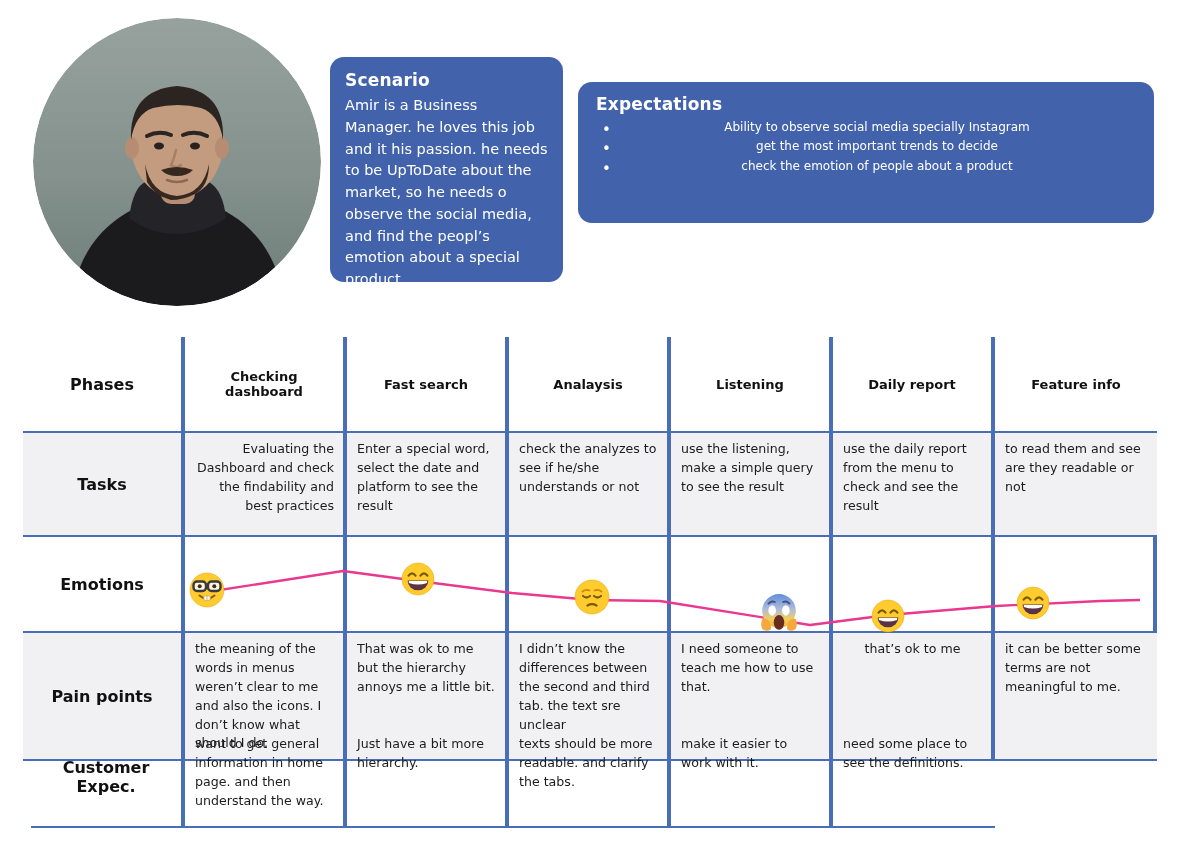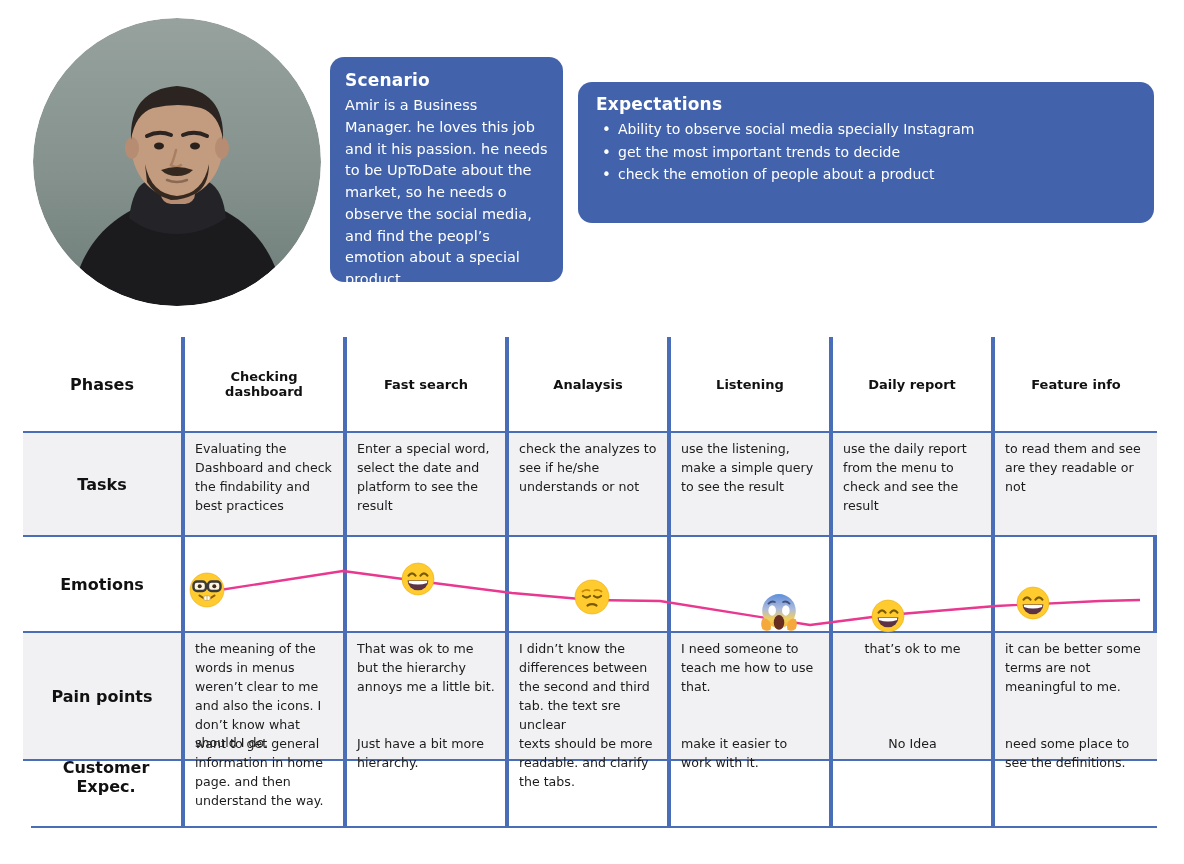--- a/index.html
+++ b/index.html
@@ -10,21 +10,21 @@
   
   .avatar { position:absolute; left:33px; top:18px; width:288px; height:288px; border-radius:50%; overflow:hidden; }
   .avatar svg { display:block; width:100%; height:100%; }
 
   .card { position:absolute; border-radius:14px; color:#fff; }
   .scenario-card { left:330px; top:57px; width:233px; height:225px; padding:13px 15px; }
   .expectations-card { left:578px; top:82px; width:576px; height:141px; padding:12px 18px; }
   .card h2 { font-size:17px; font-weight:700; letter-spacing:.2px; }
   .scenario-card p { margin-top:5px; font-size:14.5px; line-height:1.5; }
   .expectations-card ul { list-style:none; margin-top:4px; }
-  .expectations-card li { font-size:14px; line-height:1.62; padding-left:22px; position:relative; }
+  .expectations-card li { font-size:12px; line-height:1.62; padding-left:22px; position:relative;text-align:center; }
   .expectations-card li::before { content:"•"; position:absolute; left:6px; font-size:15px; }
 
   
   .journey-table { position:absolute; left:23px; top:337px; width:1134px; }
   .jrow { display:grid; grid-template-columns:162px repeat(6,162px); position:relative; }
   .jrow .cell { border-right:4px solid #d946ef; border-bottom:2px solid #4a6db8; position:relative; }
   .jrow .cell:last-child { border-right:none; }
   .row-phases { height:96px; }
   .row-tasks { height:104px; }
   .row-emotions { height:96px; }
@@ -111,21 +111,21 @@
         <div class="cell label" style="border-right-color: rgb(74, 109, 184); border-bottom-color: rgb(74, 109, 184);">Phases</div>
         <div class="cell phase-head" style="border-right-color: rgb(74, 109, 184); border-bottom-color: rgb(74, 109, 184);">Checking dashboard</div>
         <div class="cell phase-head" style="border-right-color: rgb(74, 109, 184); border-bottom-color: rgb(74, 109, 184);">Fast search</div>
         <div class="cell phase-head" style="border-right-color: rgb(74, 109, 184); border-bottom-color: rgb(74, 109, 184);">Analaysis</div>
         <div class="cell phase-head" style="border-right-color: rgb(74, 109, 184); border-bottom-color: rgb(74, 109, 184);">Listening</div>
         <div class="cell phase-head" style="border-right-color: rgb(74, 109, 184); border-bottom-color: rgb(74, 109, 184);">Daily report</div>
         <div class="cell phase-head" style="border-right-color: rgb(74, 109, 184); border-bottom-color: rgb(74, 109, 184);">Feature info</div>
       </div>
       <div class="jrow row-tasks">
         <div class="cell label" style="border-right-color: rgb(74, 109, 184); border-bottom-color: rgb(74, 109, 184); background: rgb(241, 241, 243);">Tasks</div>
-        <div class="cell body" style="border-right-color: rgb(74, 109, 184); border-bottom-color: rgb(74, 109, 184); background: rgb(241, 241, 243);">Evaluating the Dashboard and check the findability and best practices</div>
+        <div class="cell body" style="border-right-color: rgb(74, 109, 184); border-bottom-color: rgb(74, 109, 184); background: rgb(241, 241, 243); text-align: right;">Evaluating the Dashboard and check the findability and best practices</div>
         <div class="cell body" style="border-right-color: rgb(74, 109, 184); border-bottom-color: rgb(74, 109, 184); background: rgb(241, 241, 243);">Enter a special word, select the date and platform to see the result</div>
         <div class="cell body" style="border-right-color: rgb(74, 109, 184); border-bottom-color: rgb(74, 109, 184); background: rgb(241, 241, 243);">check the analyzes to see if he/she understands or not</div>
         <div class="cell body" style="border-right-color: rgb(74, 109, 184); border-bottom-color: rgb(74, 109, 184); background: rgb(241, 241, 243);">use the listening, make a simple query to see the result</div>
         <div class="cell body" style="border-right-color: rgb(74, 109, 184); border-bottom-color: rgb(74, 109, 184); background: rgb(241, 241, 243);">use the daily report from the menu to check and see the result</div>
         <div class="cell body" style="border-right-color: rgb(74, 109, 184); border-bottom-color: rgb(74, 109, 184); background: rgb(241, 241, 243);">to read them and see are they readable or not</div>
       </div>
       <div class="jrow row-emotions">
         <div class="cell label" style="border-right-color: rgb(74, 109, 184); border-bottom-color: rgb(74, 109, 184);">Emotions</div>
         <div class="cell" style="border-right-color: rgb(74, 109, 184); border-bottom-color: rgb(74, 109, 184);"></div>
         <div class="cell" style="border-right-color: rgb(74, 109, 184); border-bottom-color: rgb(74, 109, 184);"></div>
@@ -222,18 +222,17 @@
         <div class="cell body" style="border-right-color: rgb(74, 109, 184); border-bottom-color: rgb(74, 109, 184); background: rgb(241, 241, 243);">I need someone to teach me how to use that.</div>
         <div class="cell body center" style="border-right-color: rgb(74, 109, 184); border-bottom-color: rgb(74, 109, 184); background: rgb(241, 241, 243);">that’s ok to me</div>
         <div class="cell body" style="border-right-color: rgb(74, 109, 184); border-bottom-color: rgb(74, 109, 184); background: rgb(241, 241, 243);">it can be better some terms are not meaningful to me.</div>
       </div>
       <div class="jrow row-customer">
         <div class="cell label" style="border-right-color: rgb(74, 109, 184); border-bottom-color: rgb(74, 109, 184); margin-left: 8px;">Customer Expec.</div>
         <div class="cell body" style="border-right-color: rgb(74, 109, 184); border-bottom-color: rgb(74, 109, 184);"> want to get general information in home page. and then understand the way.</div>
         <div class="cell body" style="border-right-color: rgb(74, 109, 184); border-bottom-color: rgb(74, 109, 184);">Just have a bit more hierarchy.</div>
         <div class="cell body" style="border-right-color: rgb(74, 109, 184); border-bottom-color: rgb(74, 109, 184);">texts should be more readable. and clarify the tabs.</div>
         <div class="cell body" style="border-right-color: rgb(74, 109, 184); border-bottom-color: rgb(74, 109, 184);">make it easier to work with it.</div>
-        <div class="cell body center" style="border-right-color: rgb(74, 109, 184); border-bottom-color: rgb(74, 109, 184);">No Idea</div>
         <div class="cell body" style="border-right-color: rgb(74, 109, 184); border-bottom-color: rgb(74, 109, 184);">need some place to see the definitions.</div>
       </div>
     </div>
 
 </div>
 
 </body></html>

